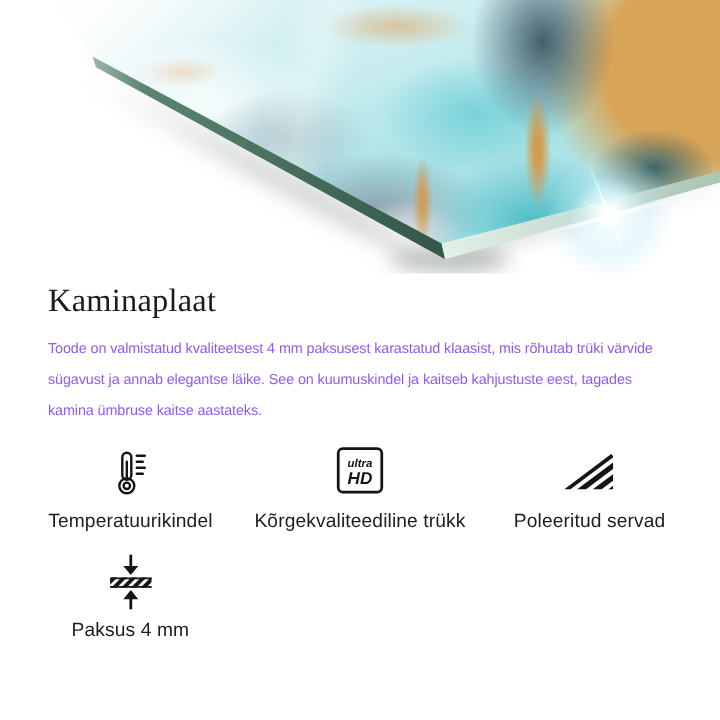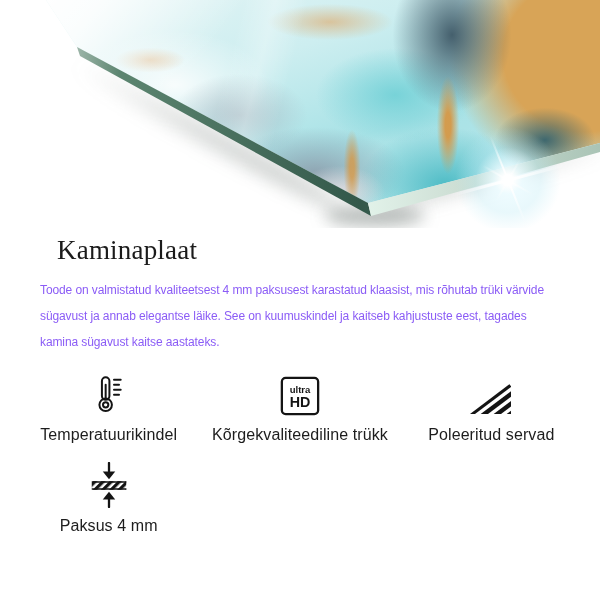--- a/index.html
+++ b/index.html
@@ -62,31 +62,31 @@
   .sparkle .arm{position:absolute;left:0;top:0;background:linear-gradient(to right,rgba(255,255,255,0),#ffffff 45%,#ffffff 55%,rgba(255,255,255,0));}
   .arm.a1{width:120px;height:2.5px;transform:translate(-50%,-50%) rotate(-15deg);}
   .arm.a2{width:96px;height:2px;transform:translate(-50%,-50%) rotate(68deg);}
   .arm.a3{width:58px;height:1.5px;opacity:.75;transform:translate(-50%,-50%) rotate(30deg);}
   .arm.a4{width:48px;height:1.5px;opacity:.6;transform:translate(-50%,-50%) rotate(-60deg);}
 
   
   .content{padding:0 40px;}
   h1{
     font-family:"Liberation Serif",serif;font-weight:400;color:#1b1b1b;
-    font-size:27px;line-height:36px;margin:4px 0 0 17px;letter-spacing:0.2px;
+    font-size:27px;line-height:36px;margin:4px 0 0 0;letter-spacing:0.2px;
   }
   .para{margin-top:9px;color:#8b5cf6;font-size:12px;line-height:26px;letter-spacing:-0.1px;white-space:nowrap;}
 
   
   .features{
     margin:16px 13px 0 13px;display:grid;grid-template-columns:repeat(3,1fr);
     row-gap:18px;
   }
   .feature{display:flex;flex-direction:column;align-items:center;}
-  .icon-box{height:46px;display:flex;align-items:flex-end;justify-content:center;}
+  .icon-box{height:46px;display:flex;align-items:flex-start;justify-content:center;font-style:italic;}
   .feature-label{margin-top:9px;font-size:16px;color:#1d1d1d;letter-spacing:0.1px;}
   svg{display:block;}
   .stroke{fill:none;stroke:#141414;stroke-width:2.4;stroke-linecap:round;stroke-linejoin:round;}
   .fillb{fill:#141414;stroke:none;}
   .uhd-small{font-family:"Liberation Sans",sans-serif;font-size:10px;font-weight:700;fill:#141414;}
   .uhd-big{font-family:"Liberation Sans",sans-serif;font-size:15px;font-weight:800;fill:#141414;}
 </style>
 </head>
 <body>
 
@@ -106,21 +106,21 @@
   </div>
 </div>
 
 <div class="content">
   <h1>
     <span>Kaminaplaat</span><br>
   </h1>
   <div class="para">
     <div>Toode on valmistatud kvaliteetsest 4 mm paksusest karastatud klaasist, mis rõhutab trüki värvide</div>
     <div>sügavust ja annab elegantse läike. See on kuumuskindel ja kaitseb kahjustuste eest, tagades</div>
-    <div>kamina sügavust kaitse aastateks.</div>
+    <div>kamina ümbruse kaitse aastateks.</div>
   </div>
 </div>
 
 <div class="features">
 
   <div class="feature">
     <div class="icon-box">
       <svg width="40" height="46" viewBox="0 0 48 48">
         <rect class="stroke" x="15.5" y="4" width="9" height="27" rx="4.5"></rect>
         <circle class="stroke" cx="20" cy="37" r="7.5"></circle>

